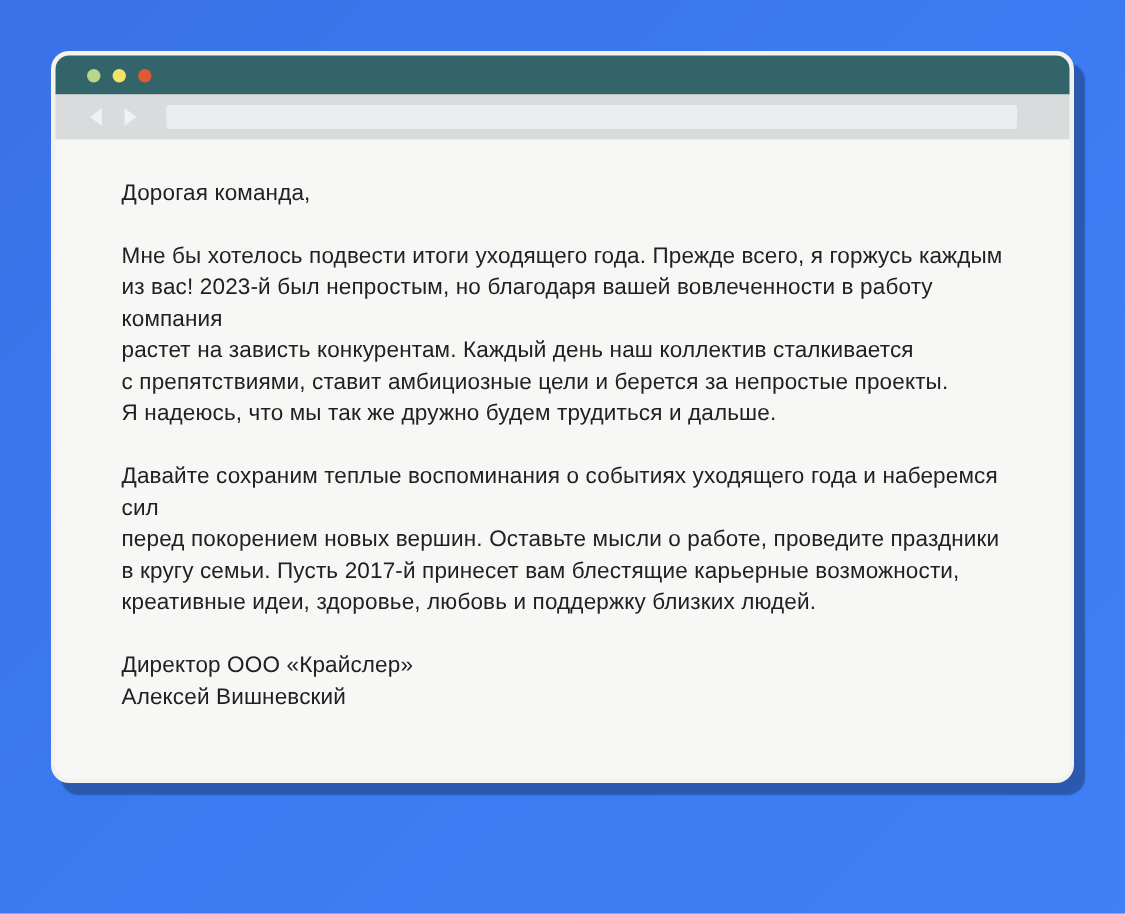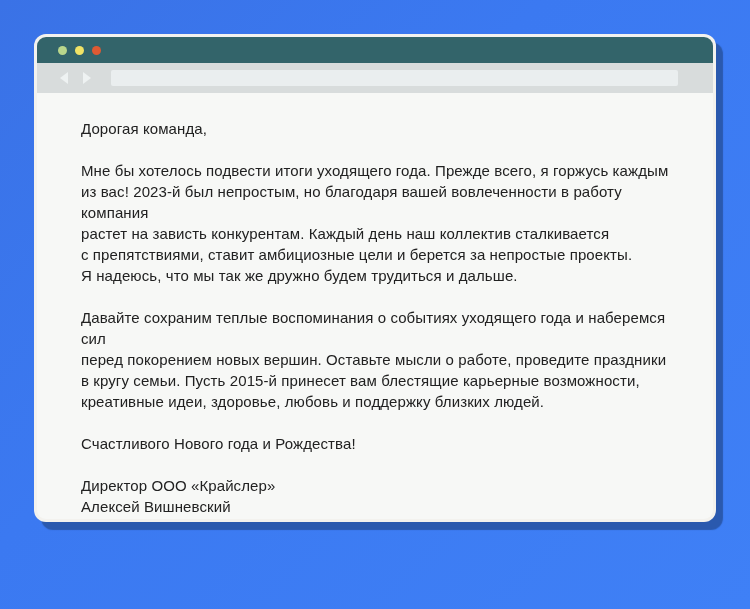--- a/index.html
+++ b/index.html
@@ -117,21 +117,20 @@
 
     <div class="content">
       <p>Дорогая команда,</p>
       <p>Мне бы хотелось подвести итоги уходящего года. Прежде всего, я горжусь каждым
 из вас! 2023-й был непростым, но благодаря вашей вовлеченности в работу компания
 растет на зависть конкурентам. Каждый день наш коллектив сталкивается
 с препятствиями, ставит амбициозные цели и берется за непростые проекты.
 Я надеюсь, что мы так же дружно будем трудиться и дальше.</p>
       <p>Давайте сохраним теплые воспоминания о событиях уходящего года и наберемся сил
 перед покорением новых вершин. Оставьте мысли о работе, проведите праздники
-в кругу семьи. Пусть 2015-й принесет вам блестящие карьерные возможности,
+в кругу семьи. Пусть 2017-й принесет вам блестящие карьерные возможности,
 креативные идеи, здоровье, любовь и поддержку близких людей.</p>
-      <p>Счастливого Нового года и Рождества!</p>
       <p>Директор ООО «Крайслер»
 Алексей Вишневский</p>
     </div>
 
   </div>
 </div>
 
 </body></html>

